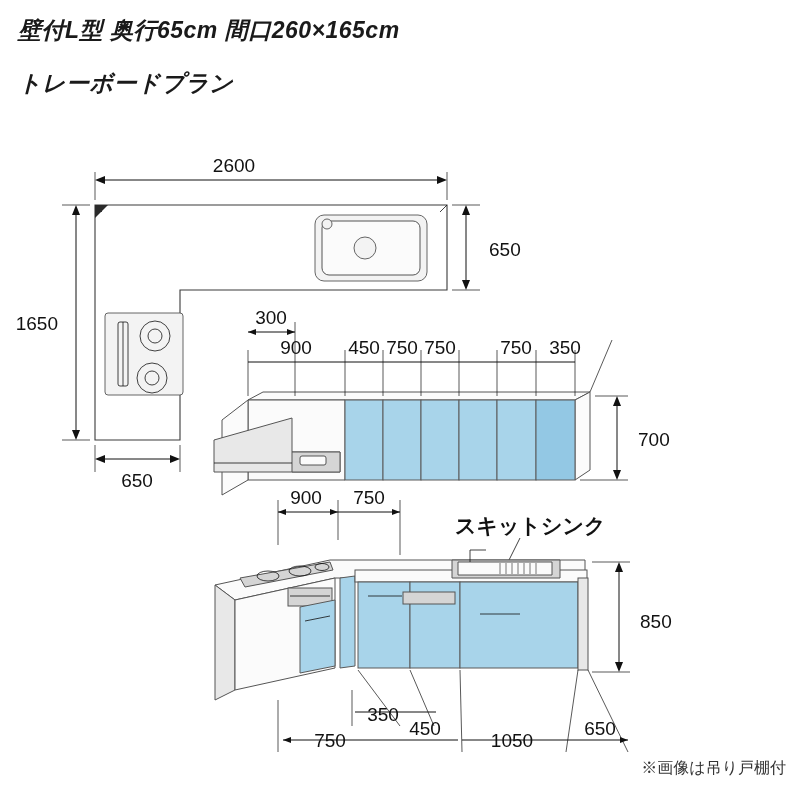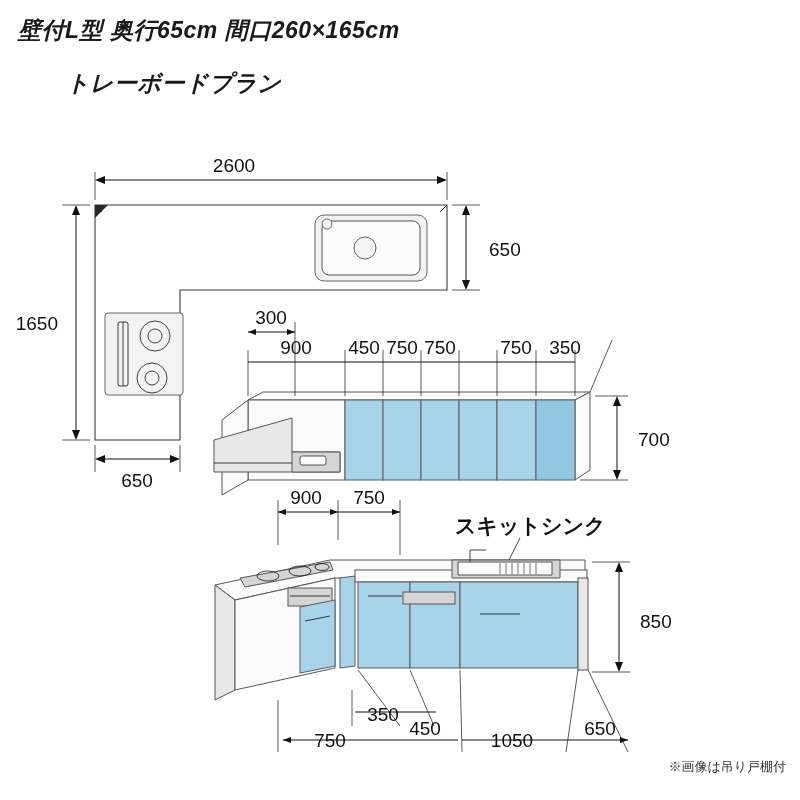--- a/index.html
+++ b/index.html
@@ -1,20 +1,20 @@
 <!DOCTYPE html>
 <html><head>
 <meta charset="utf-8">
 <style>
   html,body{margin:0;padding:0;}
   body{width:800px;height:800px;background:#ffffff;font-family:"Liberation Sans",sans-serif;color:#1a1a1a;position:relative;overflow:hidden;}
   .txt{position:absolute;white-space:nowrap;font-style:italic;}
   #title1{left:18px;top:15px;font-size:23px;font-weight:bold;letter-spacing:0.5px;}
-  #title2{left:18px;top:68px;font-size:23px;font-weight:bold;letter-spacing:0.5px;margin-left:48px;}
-  #note{position:absolute;right:14px;top:758px;font-size:13px;color:#333;}
+  #title2{left:18px;top:68px;font-size:23px;font-weight:bold;letter-spacing:0.5px;}
+  #note{position:absolute;right:14px;top:758px;font-size:16px;color:#333;}
   svg{position:absolute;left:0;top:0;}
   .dim{font-family:"Liberation Sans",sans-serif;font-size:19px;fill:#111;}
   .lbl{font-family:"Liberation Sans",sans-serif;font-size:21px;font-weight:bold;fill:#111;}
   .ln{stroke:#111;stroke-width:1;fill:none;}
   .lnT{stroke:#111;stroke-width:0.8;fill:none;}
   .ext{stroke:#111;stroke-width:0.7;fill:none;}
   .obj{stroke:#3a3a3a;stroke-width:1.1;fill:#ffffff;}
   .objL{stroke:#555;stroke-width:0.9;fill:#f3f3f3;}
   .blue{stroke:#5a5a5a;stroke-width:1;fill:#a8d4ea;}
   .blueD{stroke:#5a5a5a;stroke-width:1;fill:#93c8e4;}

